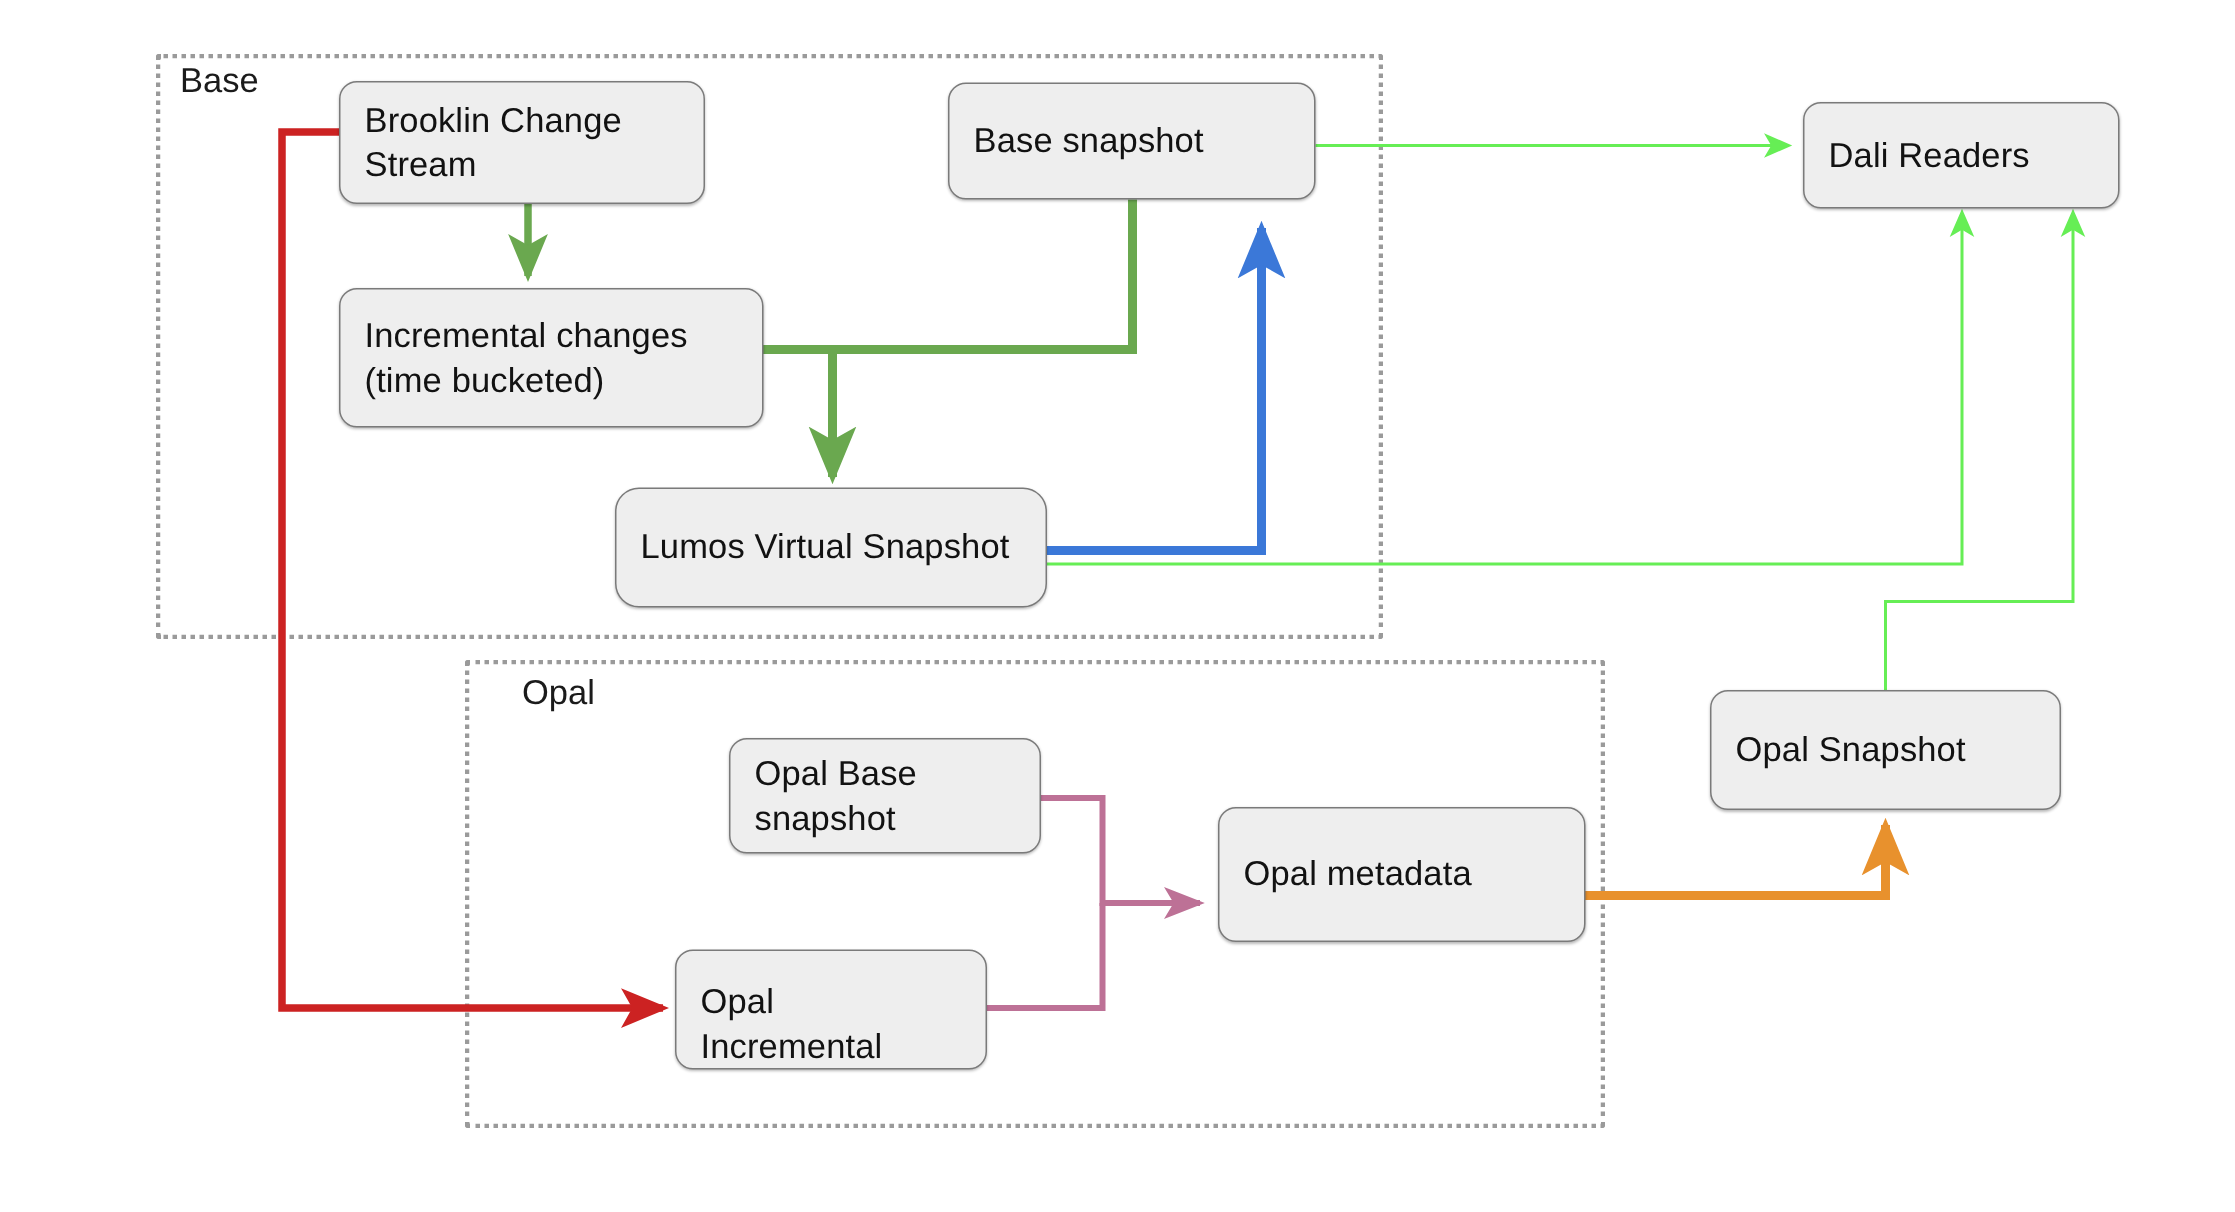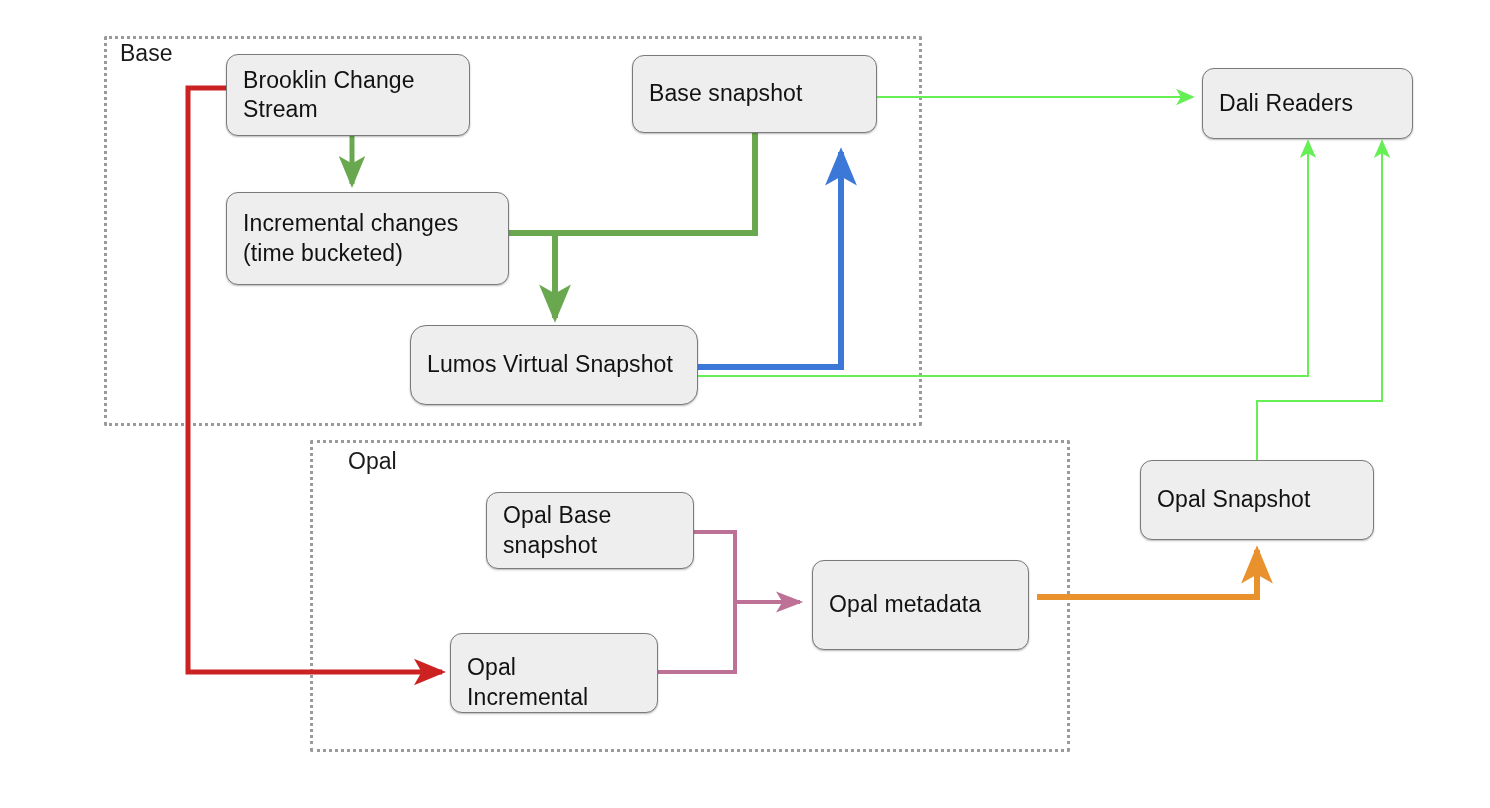--- a/index.html
+++ b/index.html
@@ -132,21 +132,21 @@
   </div>
 
   <div class="node" style="left:450px; top:492px; width:208px; height:77px;margin-left:36px;">
     <span class="node-label">Opal Base snapshot</span>
   </div>
 
   <div class="node" style="left:450px; top:633px; width:208px; height:80px;align-items:flex-end;">
     <span class="node-label">Opal Incremental</span>
   </div>
 
-  <div class="node" style="left:812px; top:560px; width:217px; height:90px;align-items:center;">
+  <div class="node" style="left:812px; top:538px; width:245px; height:90px;align-items:center;">
     <span class="node-label">Opal metadata</span>
   </div>
 
   <div class="node" style="left:1140px; top:460px; width:234px; height:80px;text-align:right;">
     <span class="node-label">Opal Snapshot</span>
   </div>
 
 </div>
 
 </body></html>

